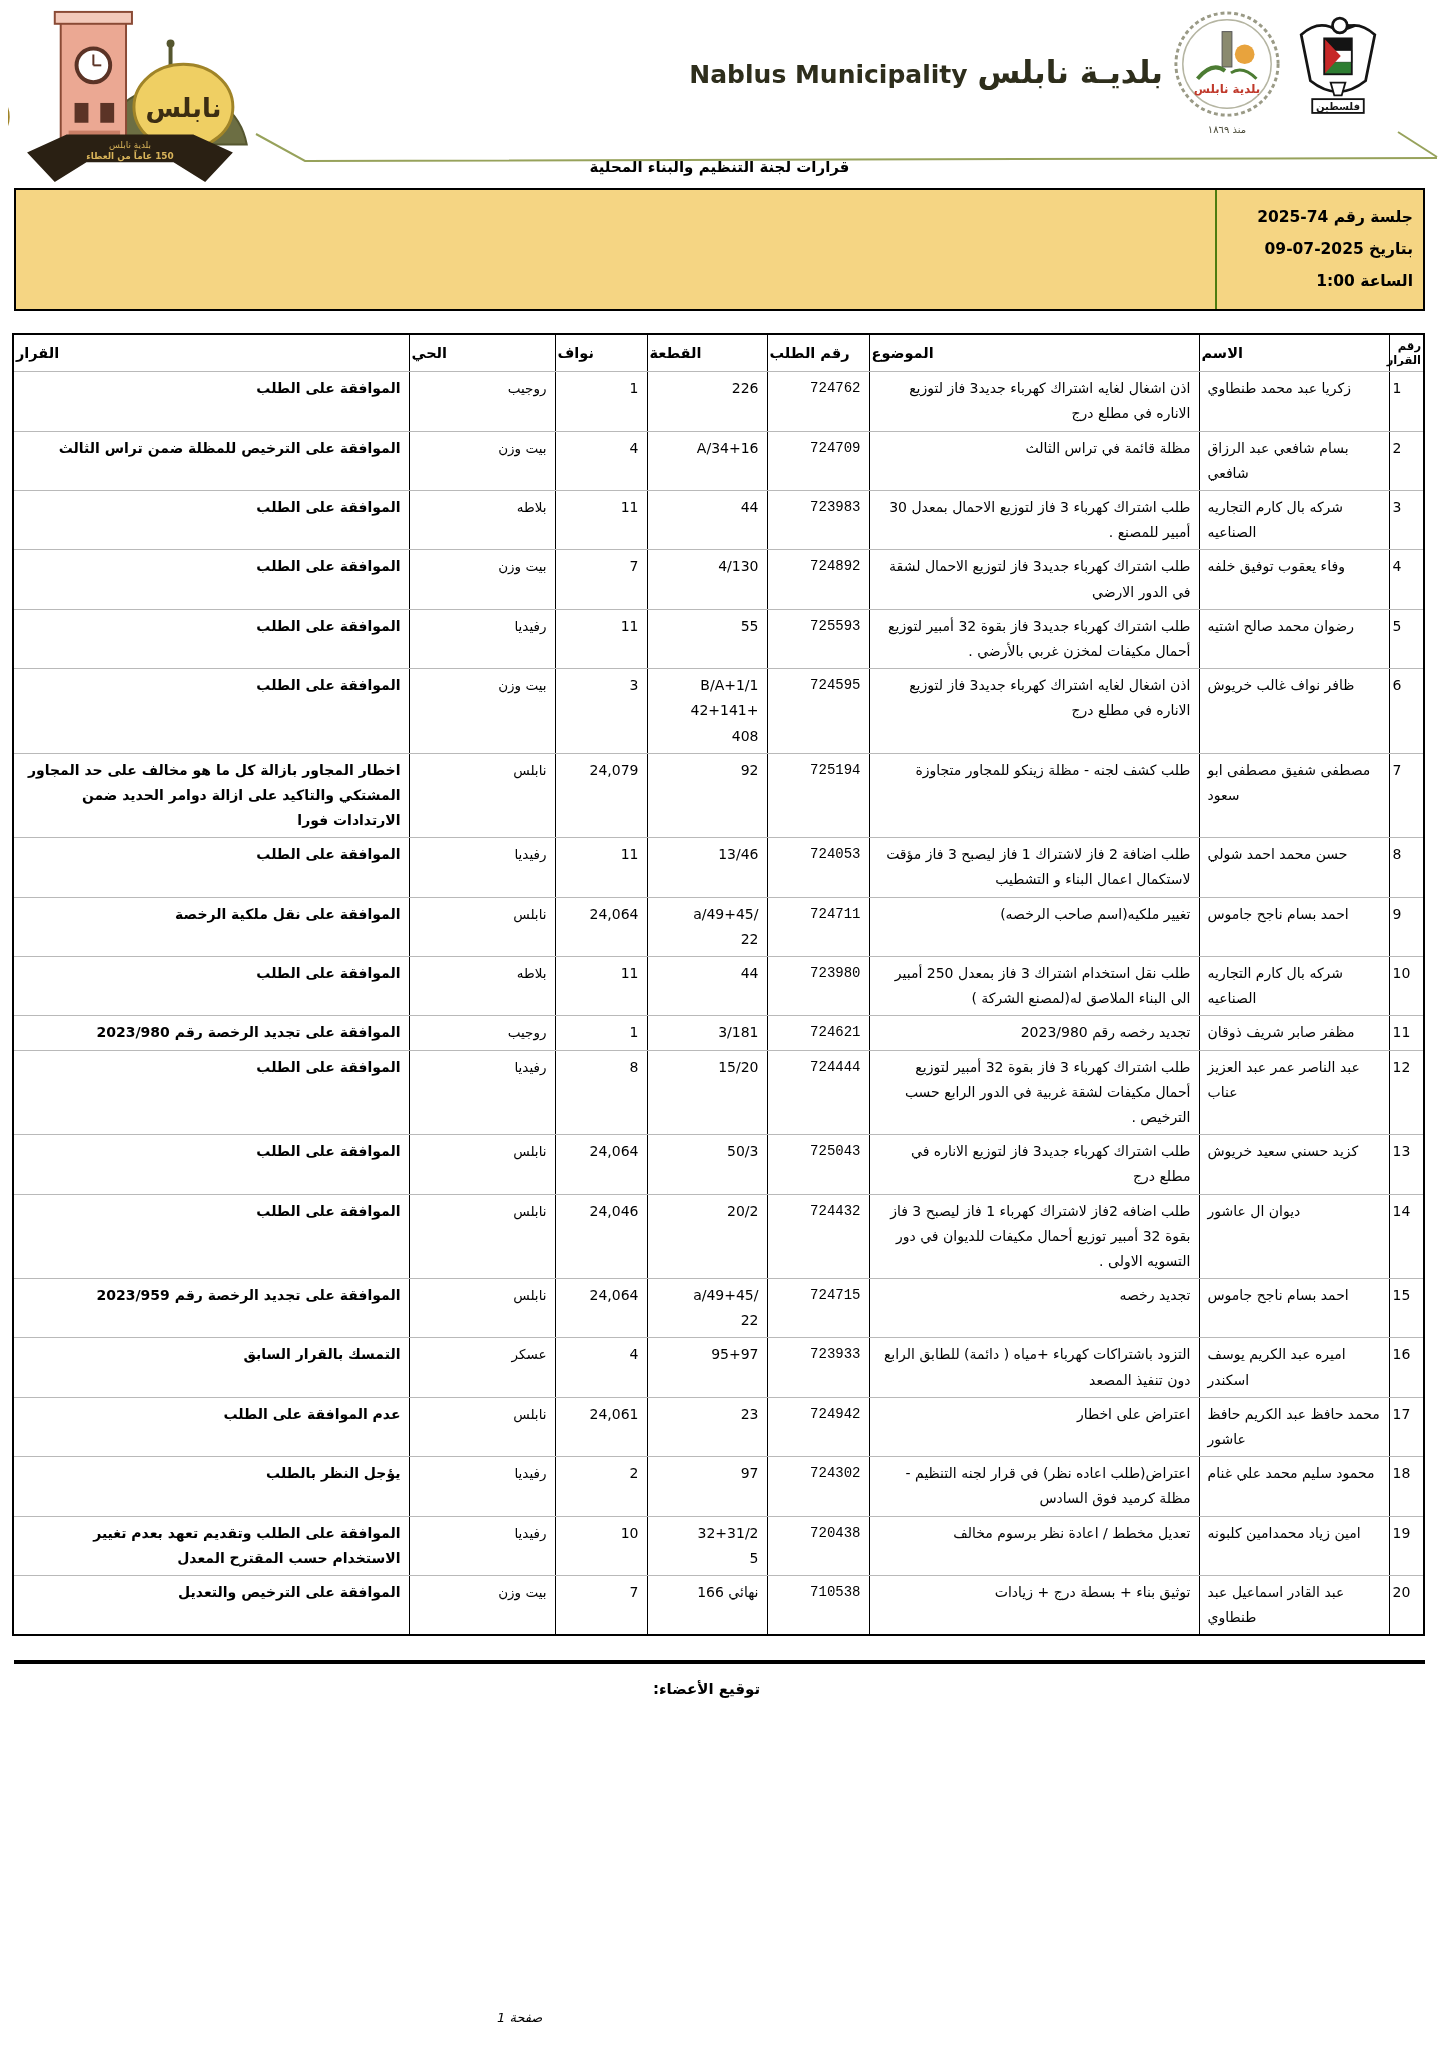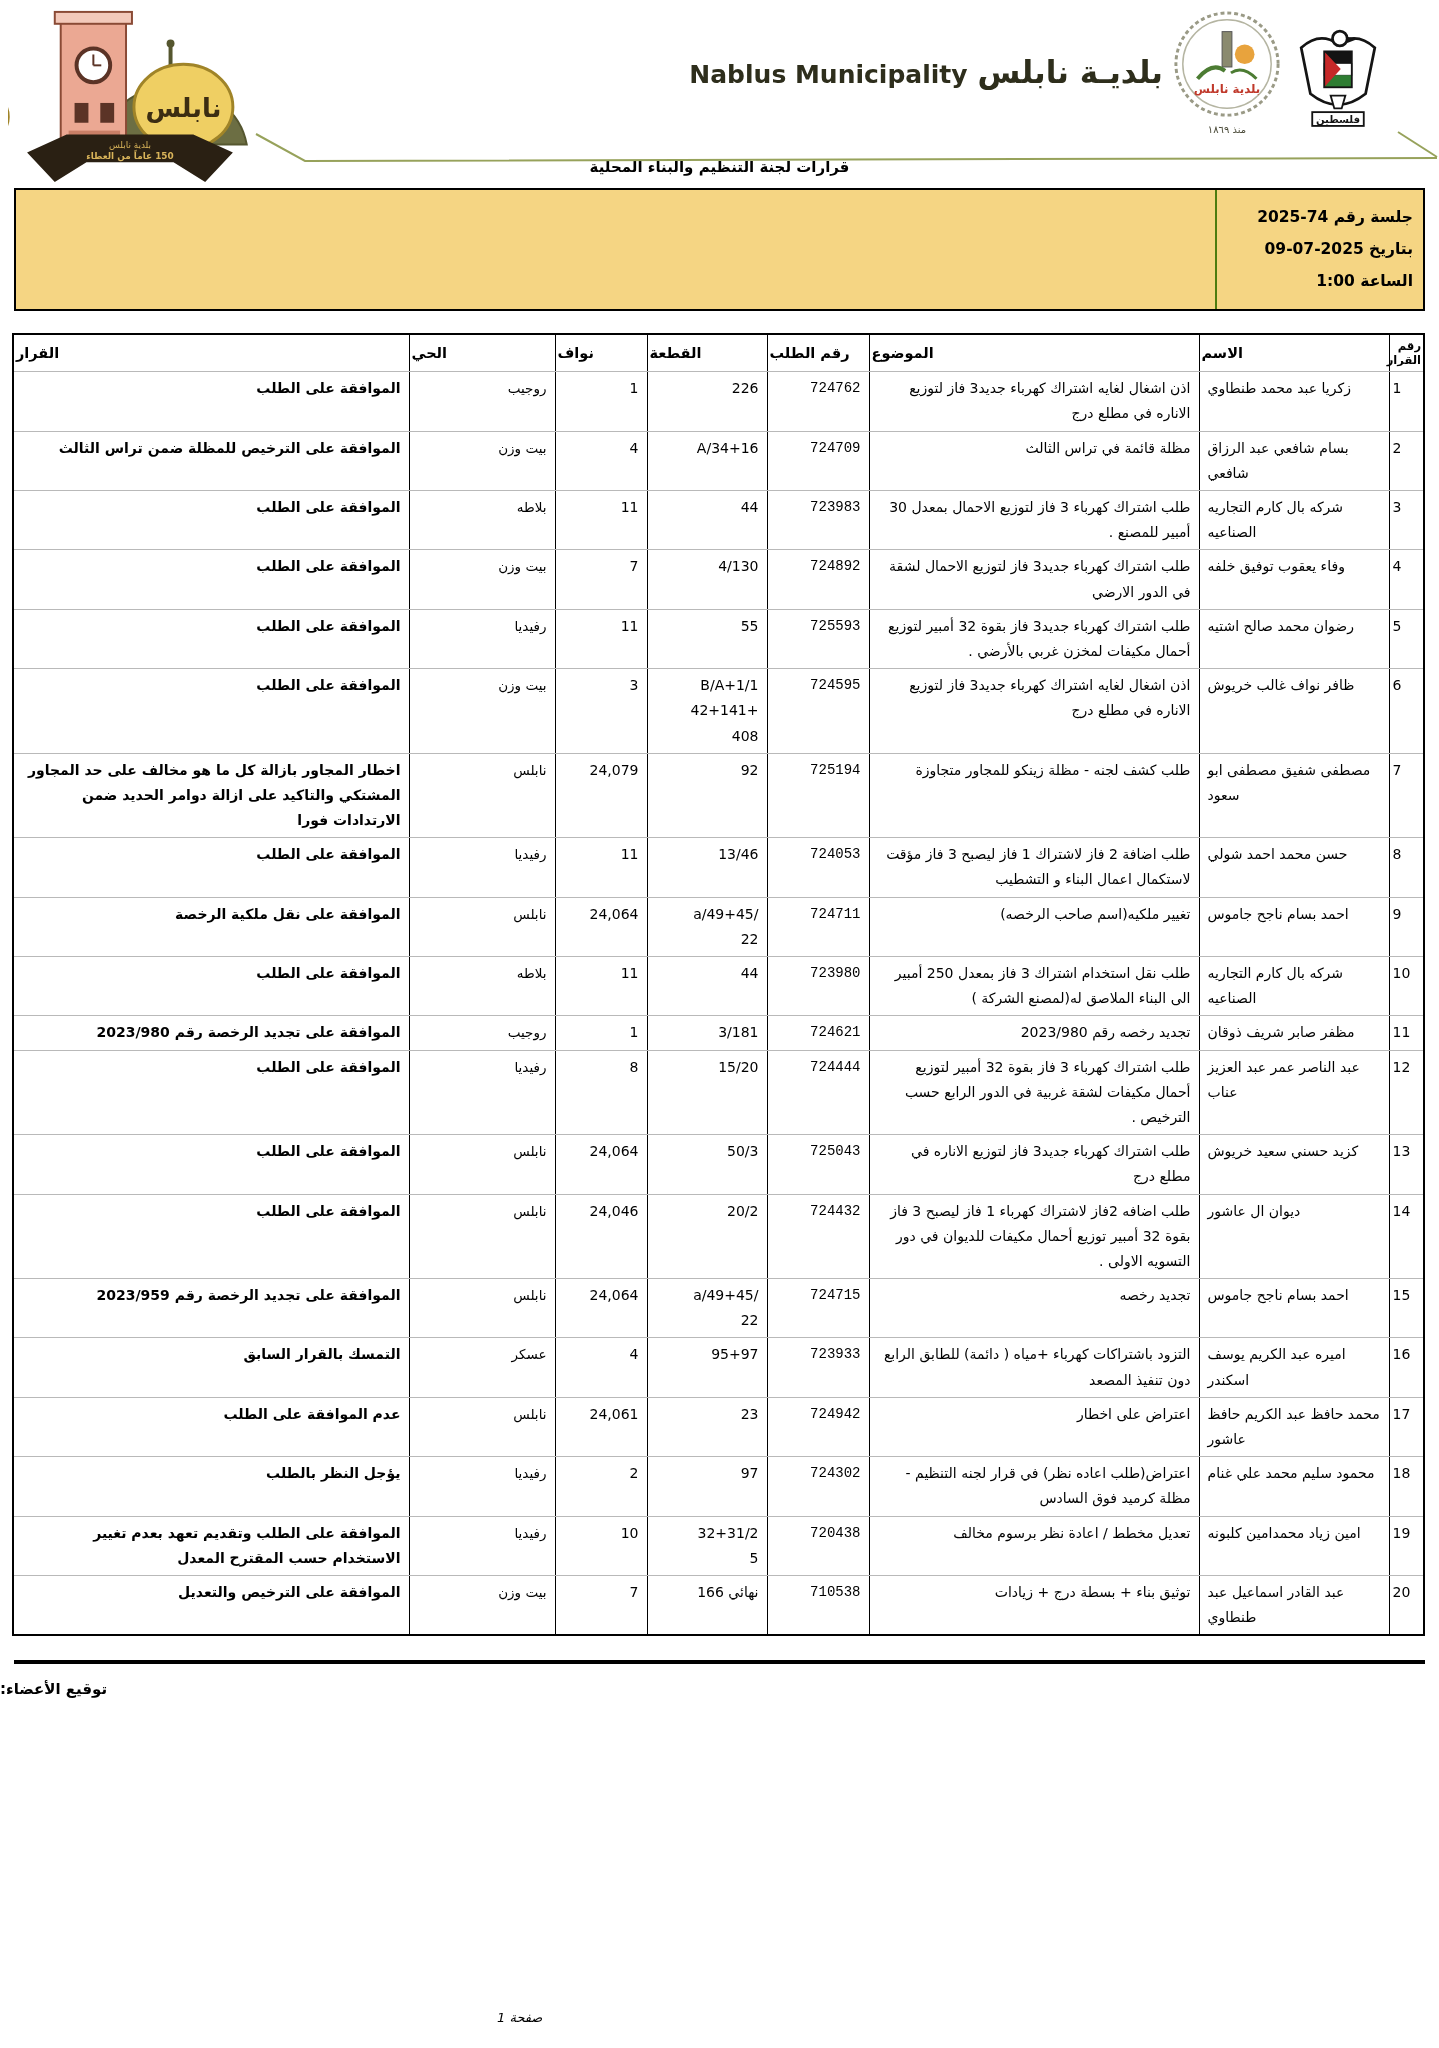--- a/index.html
+++ b/index.html
@@ -12,21 +12,21 @@
   
   .hdr{position:relative;height:152px;}
   .deco{position:absolute;left:0;top:0;width:1439px;height:200px;pointer-events:none;}
   .logo150{position:absolute;left:8px;top:4px;width:240px;height:188px;}
   .brand{position:absolute;top:54px;right:276px;display:flex;align-items:baseline;gap:10px;
          color:#2e2e1c;font-weight:bold;white-space:nowrap;}
   .brand .ar{font-size:31px;}
   .brand .en{font-size:25px;direction:ltr;}
   .sealwrap{position:absolute;left:1168px;top:10px;width:118px;text-align:center;}
   .sealwrap .cap{font-size:10px;color:#4a4a38;margin-top:-2px;}
-  .eaglewrap{position:absolute;left:1292px;top:27px;width:92px;text-align:center;}
+  .eaglewrap{position:absolute;left:1292px;top:14px;width:92px;text-align:center;}
   
   .page-title{text-align:center;font-size:15px;font-weight:bold;margin:6px 0 12px;}
   
   .info-bar{margin:0 14px;display:flex;border:2px solid #000;background:#F5D583;
             font-weight:bold;font-size:15.5px;}
   .session-cell{width:186px;border-left:2px solid #4d7c0f;padding:12px 10px;line-height:2.05;
                 text-align:right;flex-shrink:0;}
   .attendees-cell{flex:1;text-align:center;padding:16px 34px;line-height:2.15;}
   
   .records{margin:22px 14px 0;width:1411px;border-collapse:collapse;border:2px solid #000;
@@ -43,21 +43,21 @@
   .c-subject{text-align:right;}
   .c-req{text-align:right;font-family:Liberation Mono, monospace;}
   .c-parcel{text-align:right;white-space:pre-line;}
   .c-block{text-align:right;}
   .c-district{text-align:right;font-size:13.5px !important;}
   .c-decision{font-weight:bold;text-align:right;}
   col.w0{width:35px;}  col.w1{width:190px;} col.w2{width:330px;} col.w3{width:102px;}
   col.w4{width:120px;} col.w5{width:92px;}  col.w6{width:146px;} col.w7{width:396px;}
   
   .sig-rule{margin:24px 14px 0;height:4px;background:#000;}
-  .sig-label{margin:16px 26px 0 0;text-align:left;font-weight:bold;font-size:15px;}
+  .sig-label{margin:16px 26px 0 0;text-align:center;font-weight:bold;font-size:15px;}
   .page-num{position:absolute;left:497px;top:2010px;font-size:13px;font-style:italic;direction:rtl;}
 </style>
 </head>
 <body>
 
 <header class="hdr">
 
   <svg class="deco" viewBox="0 0 1439 200">
     <polyline points="256,134 305,161 1437,158" fill="none" stroke="#97A25B" stroke-width="2"></polyline>
     <line x1="1398" y1="132" x2="1437" y2="157" stroke="#97A25B" stroke-width="2"></line>

